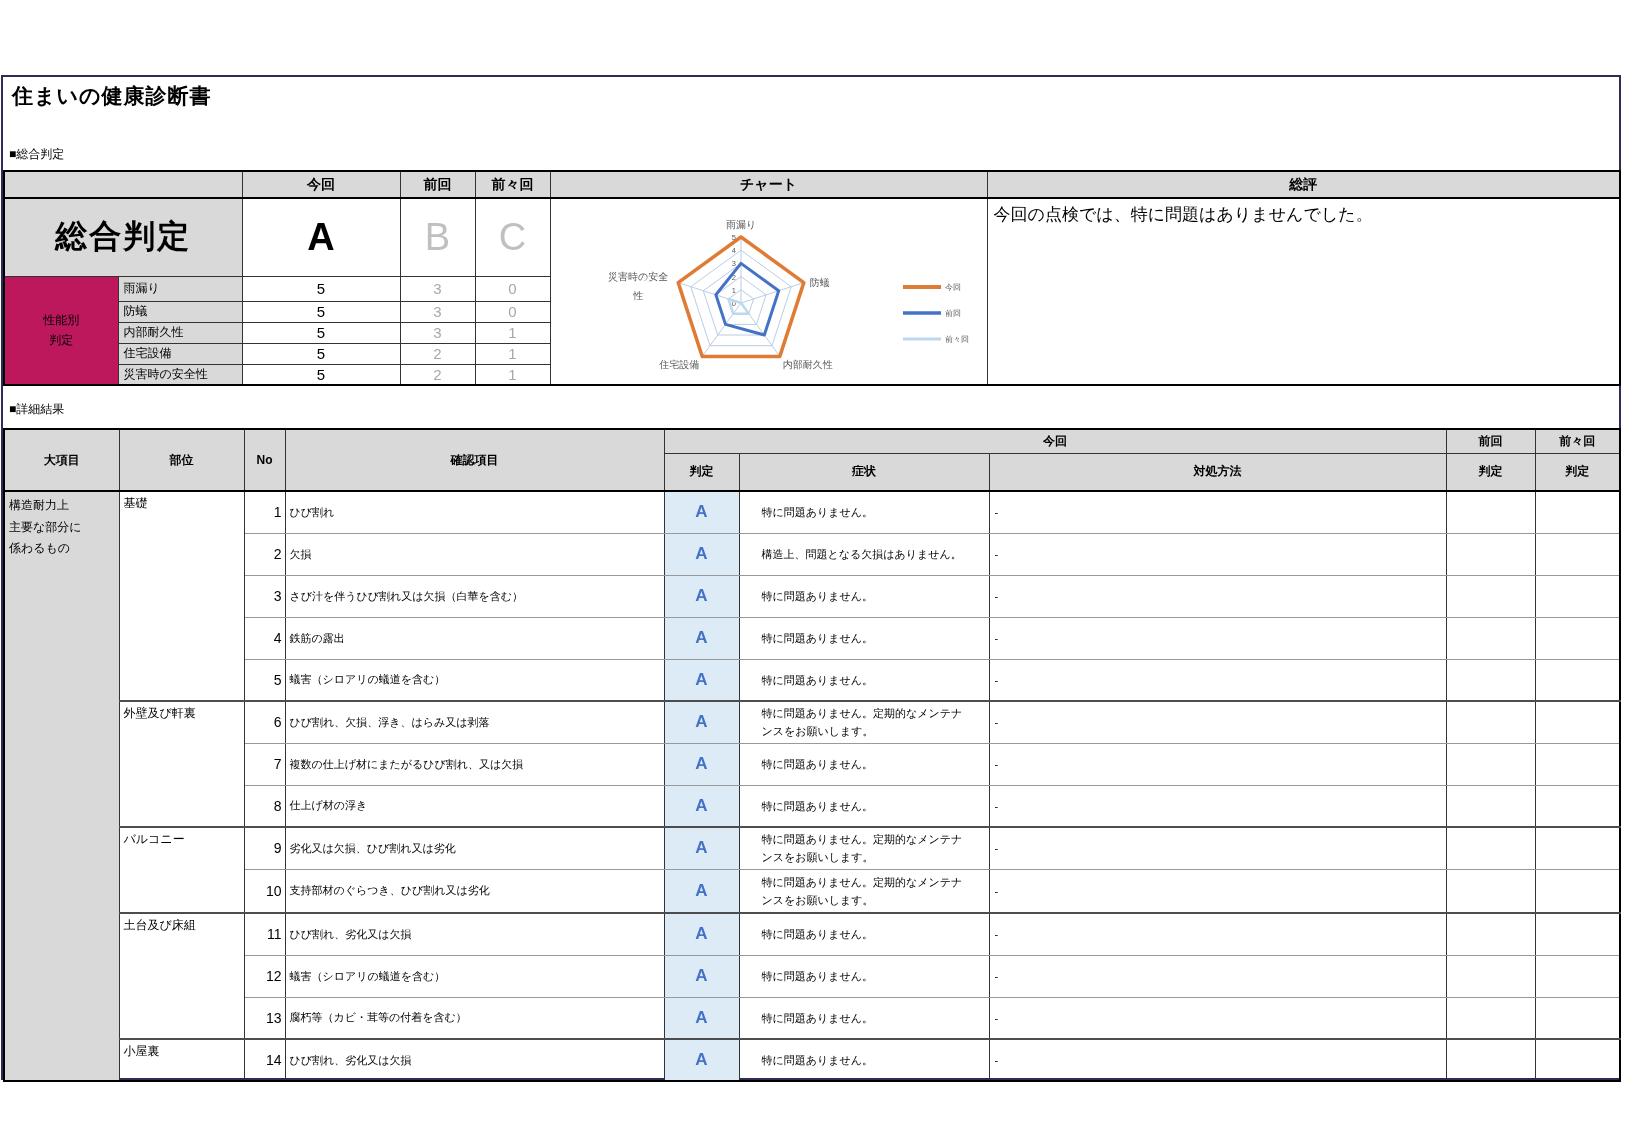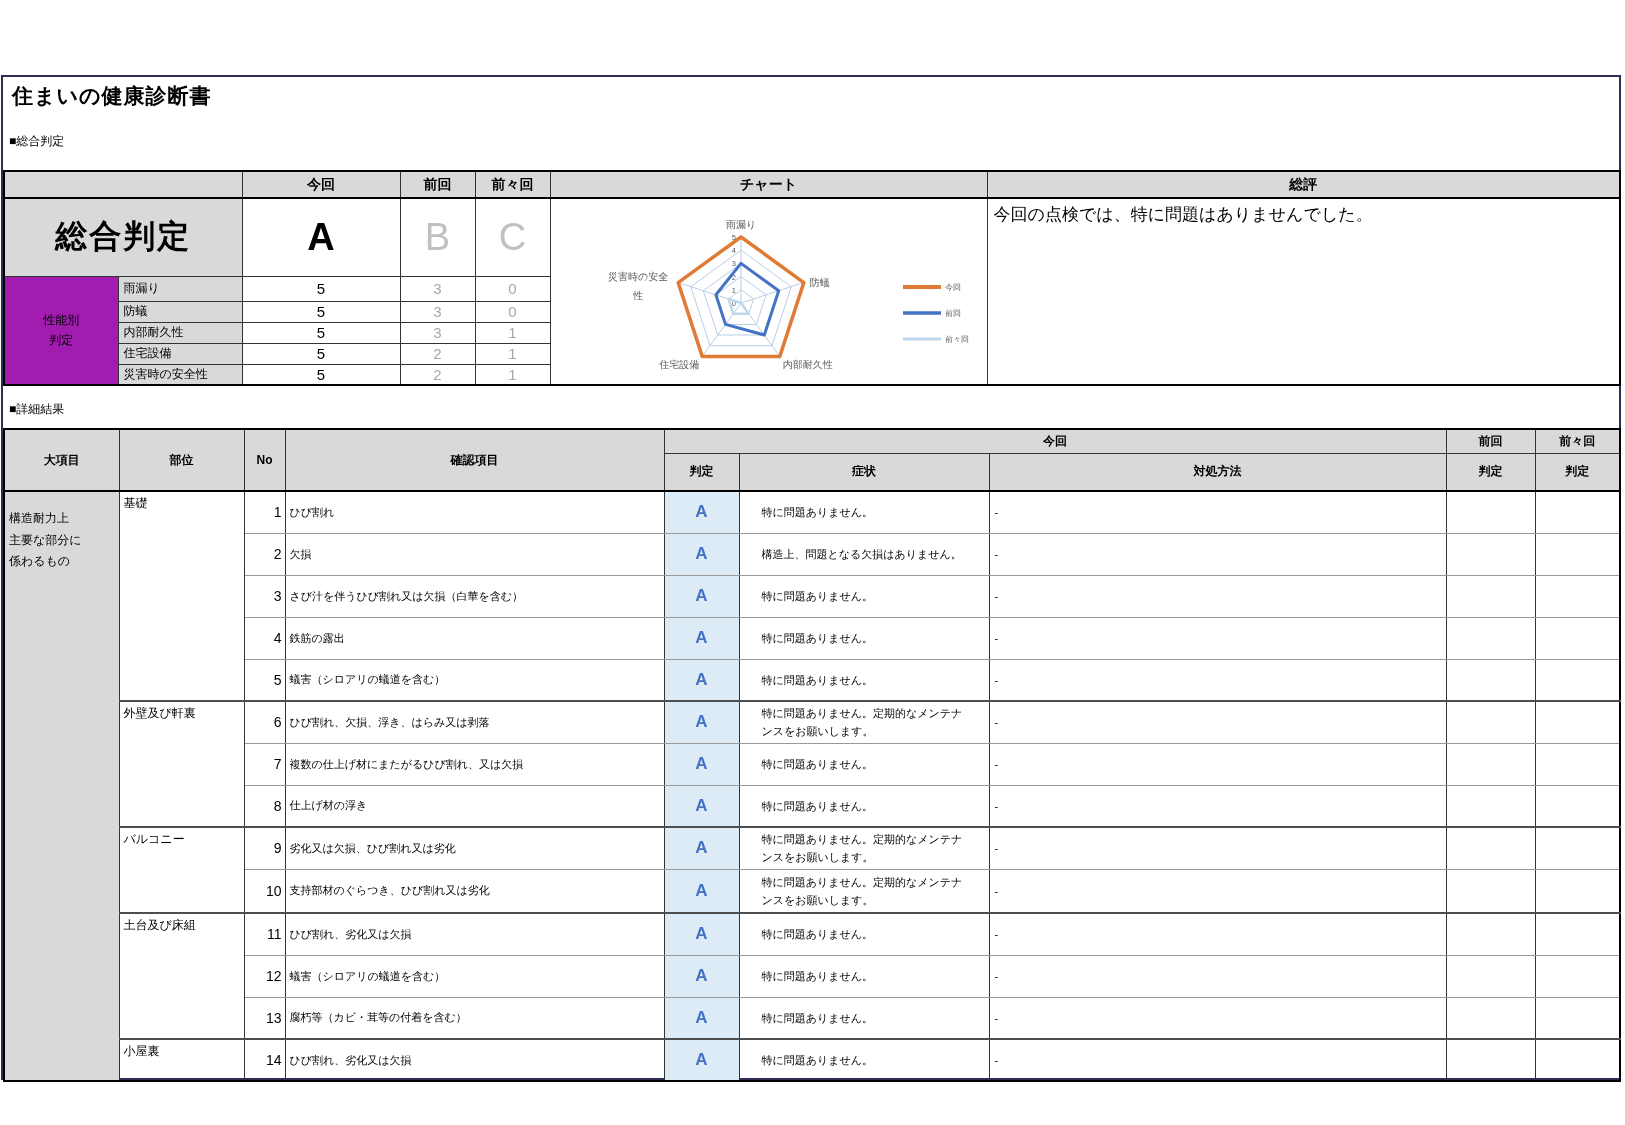--- a/index.html
+++ b/index.html
@@ -7,51 +7,51 @@
     width: 1625px; height: 1125px; background: #ffffff; color: #000;
     font-family: "Liberation Sans", "DejaVu Sans", sans-serif;
     overflow: hidden; position: relative;
   }
   .sheet {
     position: absolute; left: 1px; top: 75px; width: 1620px; height: 1005px;
     border: 2px solid #2c2c54; background: #fff;
   }
   .title { position: absolute; left: 9px; top: 5px; font-size: 21px; font-weight: bold; letter-spacing: 1px; }
   .seclabel { position: absolute; left: 6px; font-size: 12px; }
-  .sec-overall { top: 56px; }
+  .sec-overall { top: 69px; }
   .sec-detail { top: 324px; }
 
   table { border-collapse: collapse; table-layout: fixed; position: absolute; left: 0; width: 1616px; }
   td, th { overflow: hidden; }
 
   
   .t-summary { top: 93px; border: 2px solid #000; }
   .t-summary td { border: 1px solid #333; }
   .t-summary .hdr { background: #D9D9D9; font-weight: bold; font-size: 14px; text-align: center; border-bottom: 2px solid #000; }
   .overall-label { background: #D9D9D9; font-size: 32px; font-weight: bold; text-align: center; letter-spacing: 2px; border-right: 2px solid #000; }
   .grade-big { font-size: 38px; text-align: center; }
   .grade-cur { color: #000; font-weight: 600; }
   .grade-past { color: #C0C0C0; }
-  .cat-label { background: #a21caf; font-size: 12px; text-align: center; line-height: 1.7; border-top: 2px solid #000; }
+  .cat-label { background: #be185d; font-size: 12px; text-align: center; line-height: 1.7; border-top: 2px solid #000; }
   .perf-label { background: #D9D9D9; font-size: 12px; padding-left: 5px; }
   .perf-val { font-size: 15px; text-align: center; }
   .perf-past { color: #A8A8A8; }
   .t-summary tr.perf td { border-top: 1px dotted #808080; }
   .t-summary tr.perf:first-of-type td { border-top: 2px solid #000; }
   .chart-cell { background: #fff; padding: 0; vertical-align: top; border-left: 2px solid #000; border-right: 2px solid #000; border-top: 2px solid #000; }
   .comment-cell { vertical-align: top; text-align: left; font-size: 17px; padding: 4px 6px; border-top: 2px solid #000; }
 
   
   .t-detail { top: 351px; border: 2px solid #000; border-bottom: 2px solid #000; }
   .t-detail thead td { background: #D9D9D9; font-weight: bold; font-size: 12px; text-align: center; border: 1px solid #333; }
   .t-detail thead tr.sub td { border-top: 1px dotted #888; border-bottom: 2px solid #000; }
   .t-detail thead td.span2 { border-bottom: 2px solid #000; }
   .t-detail tbody td { border: 1px solid #999; border-left: 1px solid #333; border-right: 1px solid #333; font-size: 11px; vertical-align: middle; }
   .t-detail tbody tr.group-start td { border-top: 2px solid #4d4d4d; }
-  .cat-cell { background: #D9D9D9; vertical-align: top !important; font-size: 12px !important; padding: 16px 4px; line-height: 1.8; }
+  .cat-cell { background: #D9D9D9; vertical-align: top !important; font-size: 12px !important; padding: 3px 4px; line-height: 1.8; }
   .part-cell { vertical-align: top !important; font-size: 12px !important; padding: 3px 4px; }
   .no-cell { text-align: right; font-size: 14px !important; padding-right: 3px; }
   .item-cell { padding: 0 4px; }
   .judge-cell { background: #DDEBF7; color: #4472C4; font-weight: bold; font-size: 17px !important; text-align: center; }
   .sym-cell { padding: 2px 22px; line-height: 1.65; word-break: break-all; }
   .treat-cell { padding: 2px 5px; vertical-align: middle; }
   .prev-cell { }
 </style>
 </head>
 <body>

